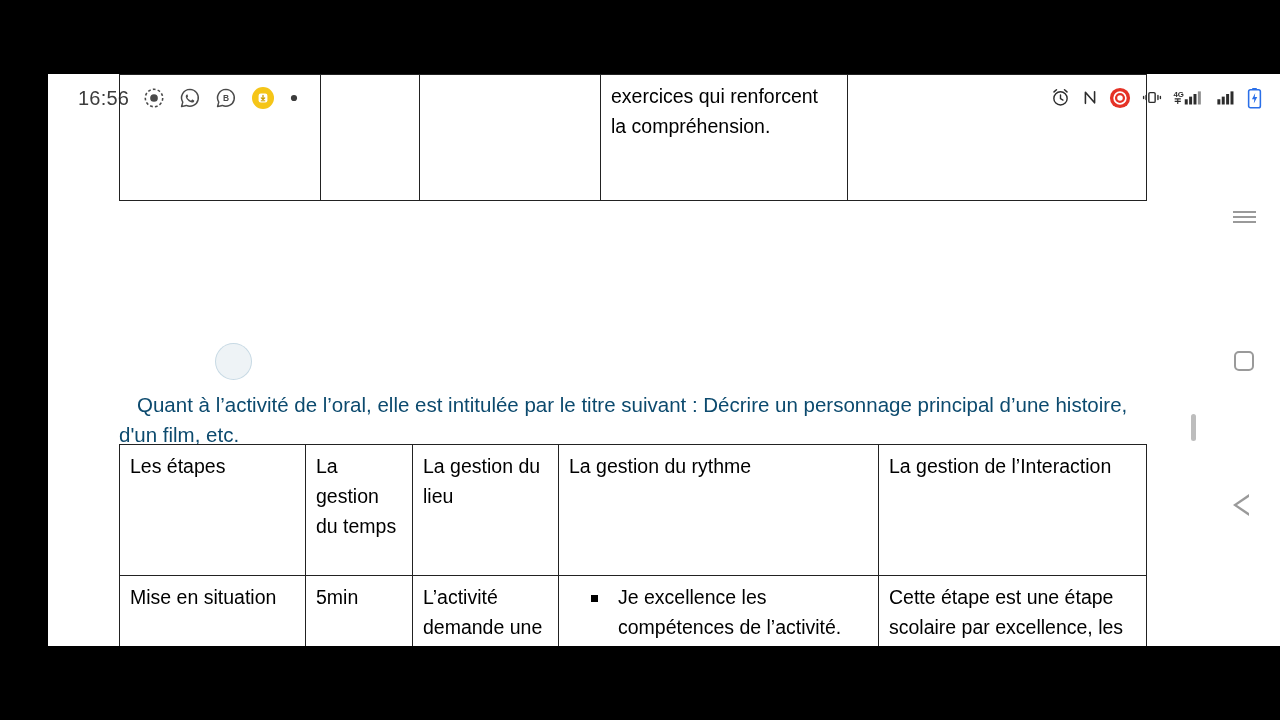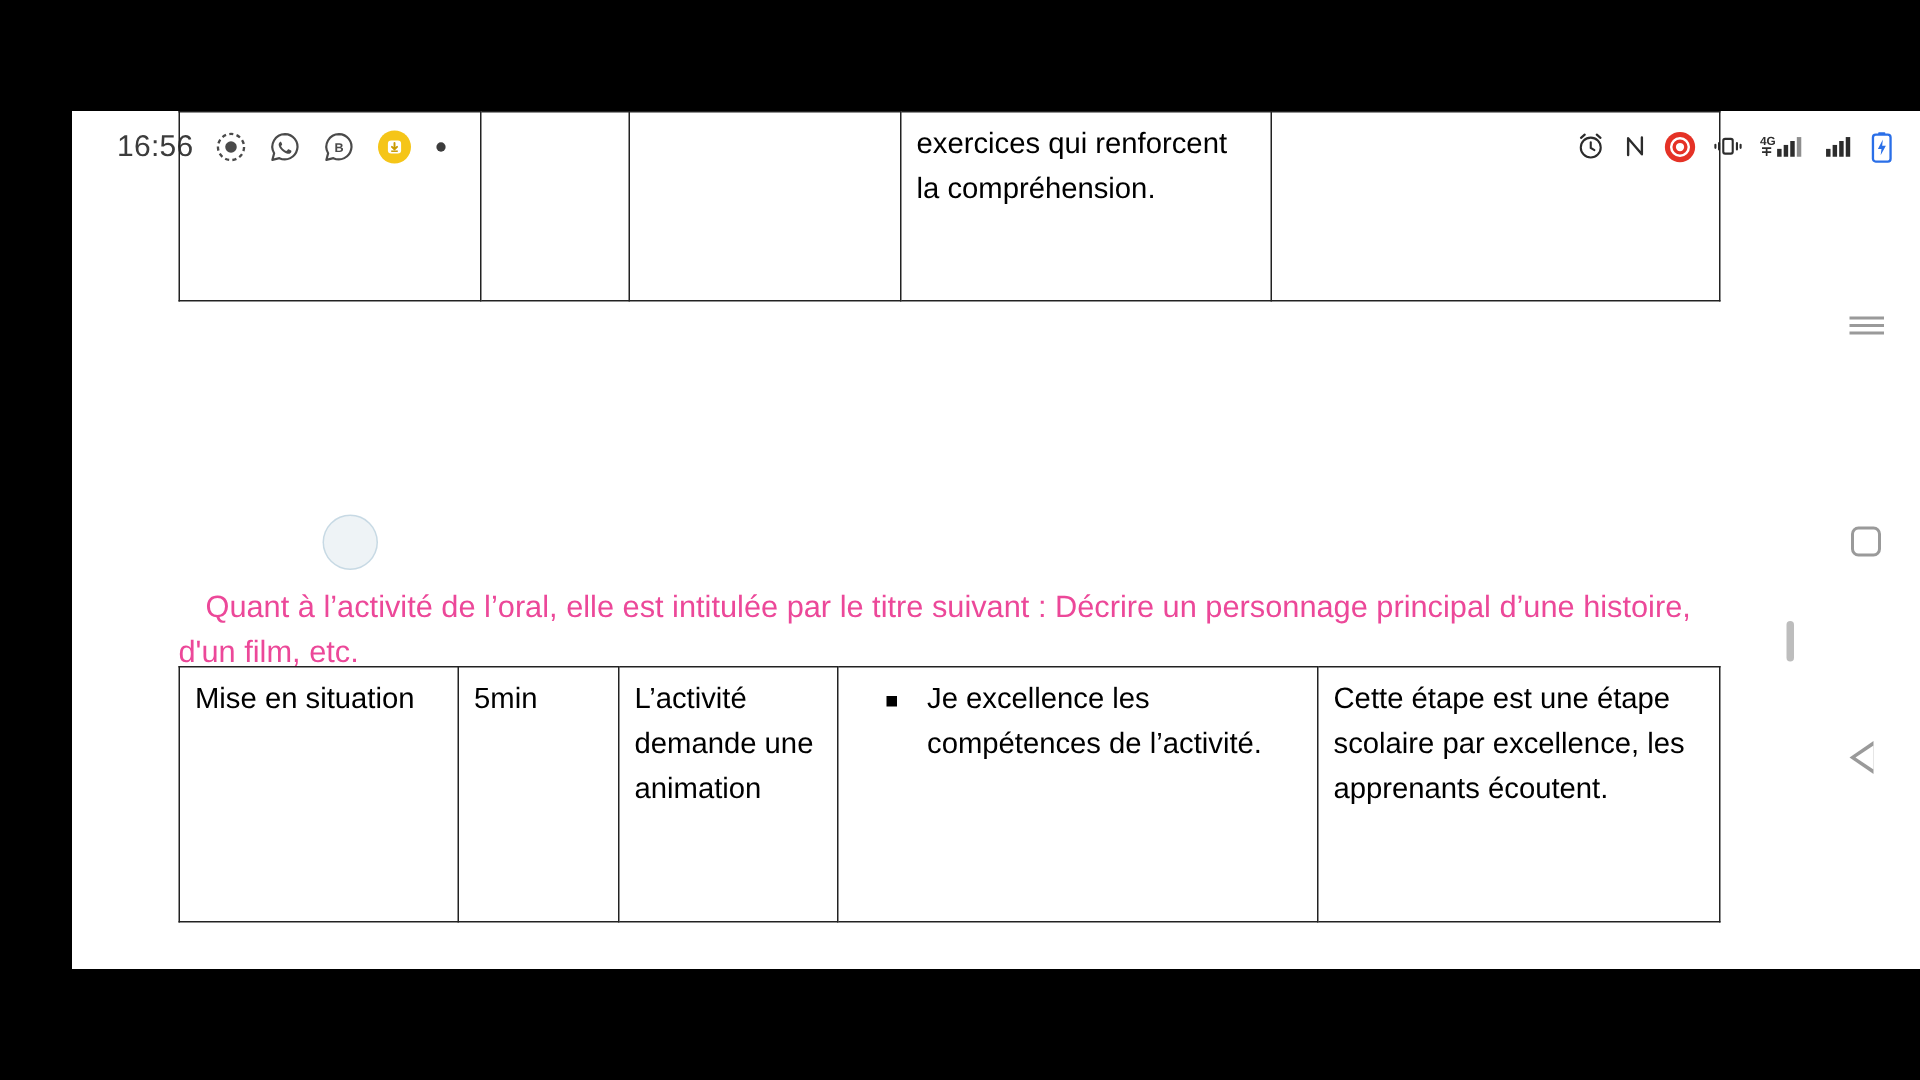--- a/index.html
+++ b/index.html
@@ -79,21 +79,21 @@
   #table-top { position: absolute; left: 0; top: -48px; }
   #table-top td { height: 126px; margin-left: 26px; }
 
   
   #paragraph {
     position: absolute;
     left: 0; top: 247px;
     width: 1027px;
     font-size: 20.5px;
     line-height: 30px;
-    color: #ec4899;
+    color: #0c4a6e;
     text-align: left;
   }
   #paragraph .indent { display: inline-block; width: 18px; }
 
   
   #table-main { position: absolute; left: 0; top: 322px; }
   #table-main td { line-height: 30px; }
   #table-main tr.header-row td { height: 131px; }
   #table-main tr.body-row td { height: 170px; }
 
@@ -313,20 +313,27 @@
 
         <table id="table-main" class="doc-table">
           <colgroup>
             <col style="width:186px">
               <col style="width:107px">
               <col style="width:146px">
             <col style="width:320px">
               <col style="width:268px">
           </colgroup>
           <tbody>
+            <tr class="header-row">
+              <td>Les étapes</td>
+              <td>La gestion du temps</td>
+              <td>La gestion du lieu</td>
+              <td>La gestion du rythme</td>
+              <td>La gestion de l’Interaction</td>
+            </tr>
             <tr class="body-row">
               <td>Mise en situation</td>
               <td>5min</td>
               <td>L’activité demande une animation</td>
               <td>
                 <ul class="bullets">
                   <li>Je excellence les compétences de l’activité.</li>
 
                 </ul>
               </td>

